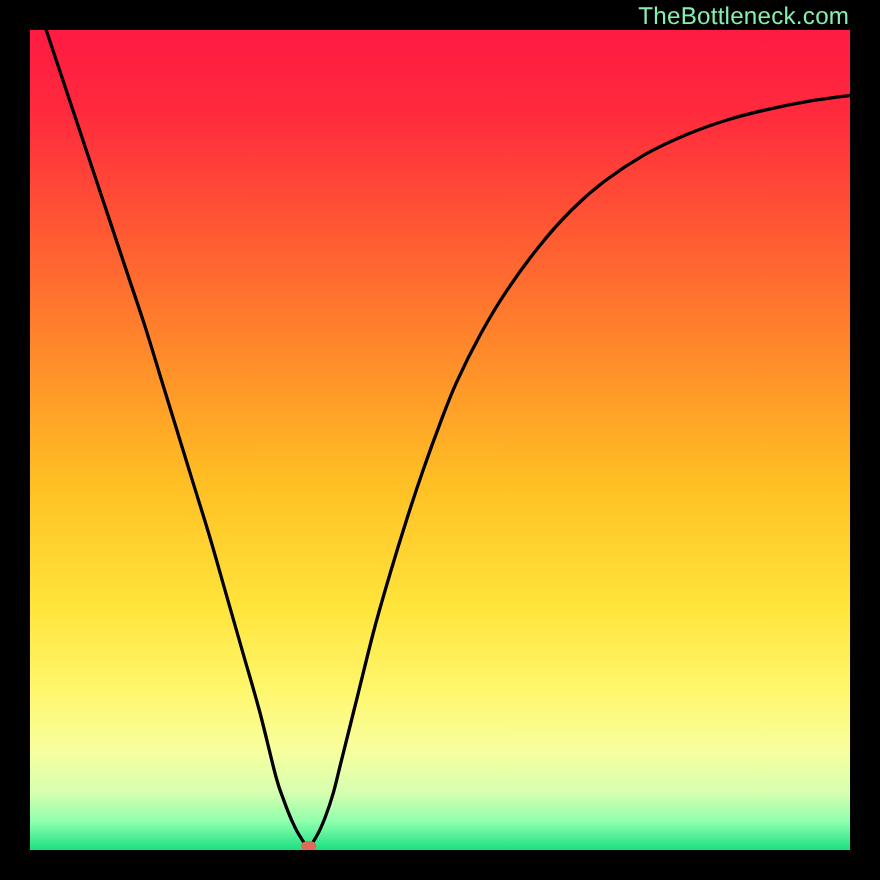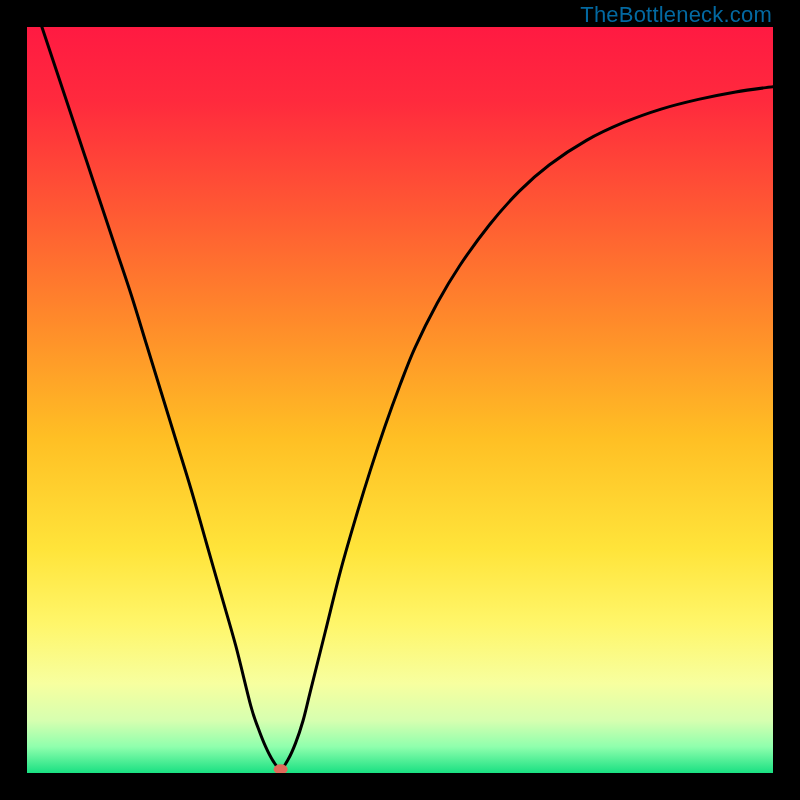--- a/index.html
+++ b/index.html
@@ -22,21 +22,21 @@
     left: 27px;
     top: 27px;
     width: 746px;
     height: 746px;
     overflow: hidden;
   }
   .watermark {
     position: absolute;
     top: 2px;
     right: 28px;
-    color: #0369a1;
+    color: #86efac;
     font-size: 22px;
     font-weight: 500;
     letter-spacing: 0.2px;
     z-index: 20;
     user-select: none;
   }
   svg { display: block; }
 </style>
 </head>
 <body>

